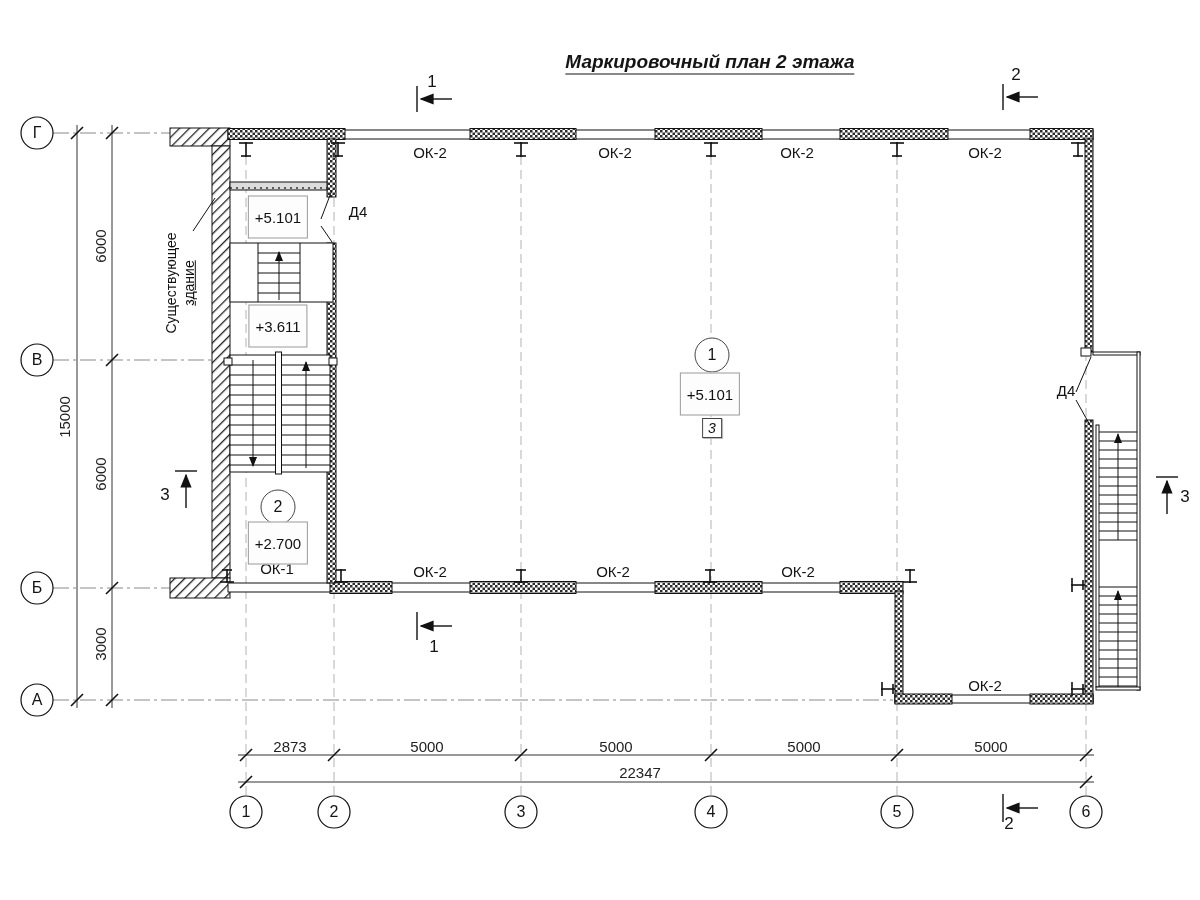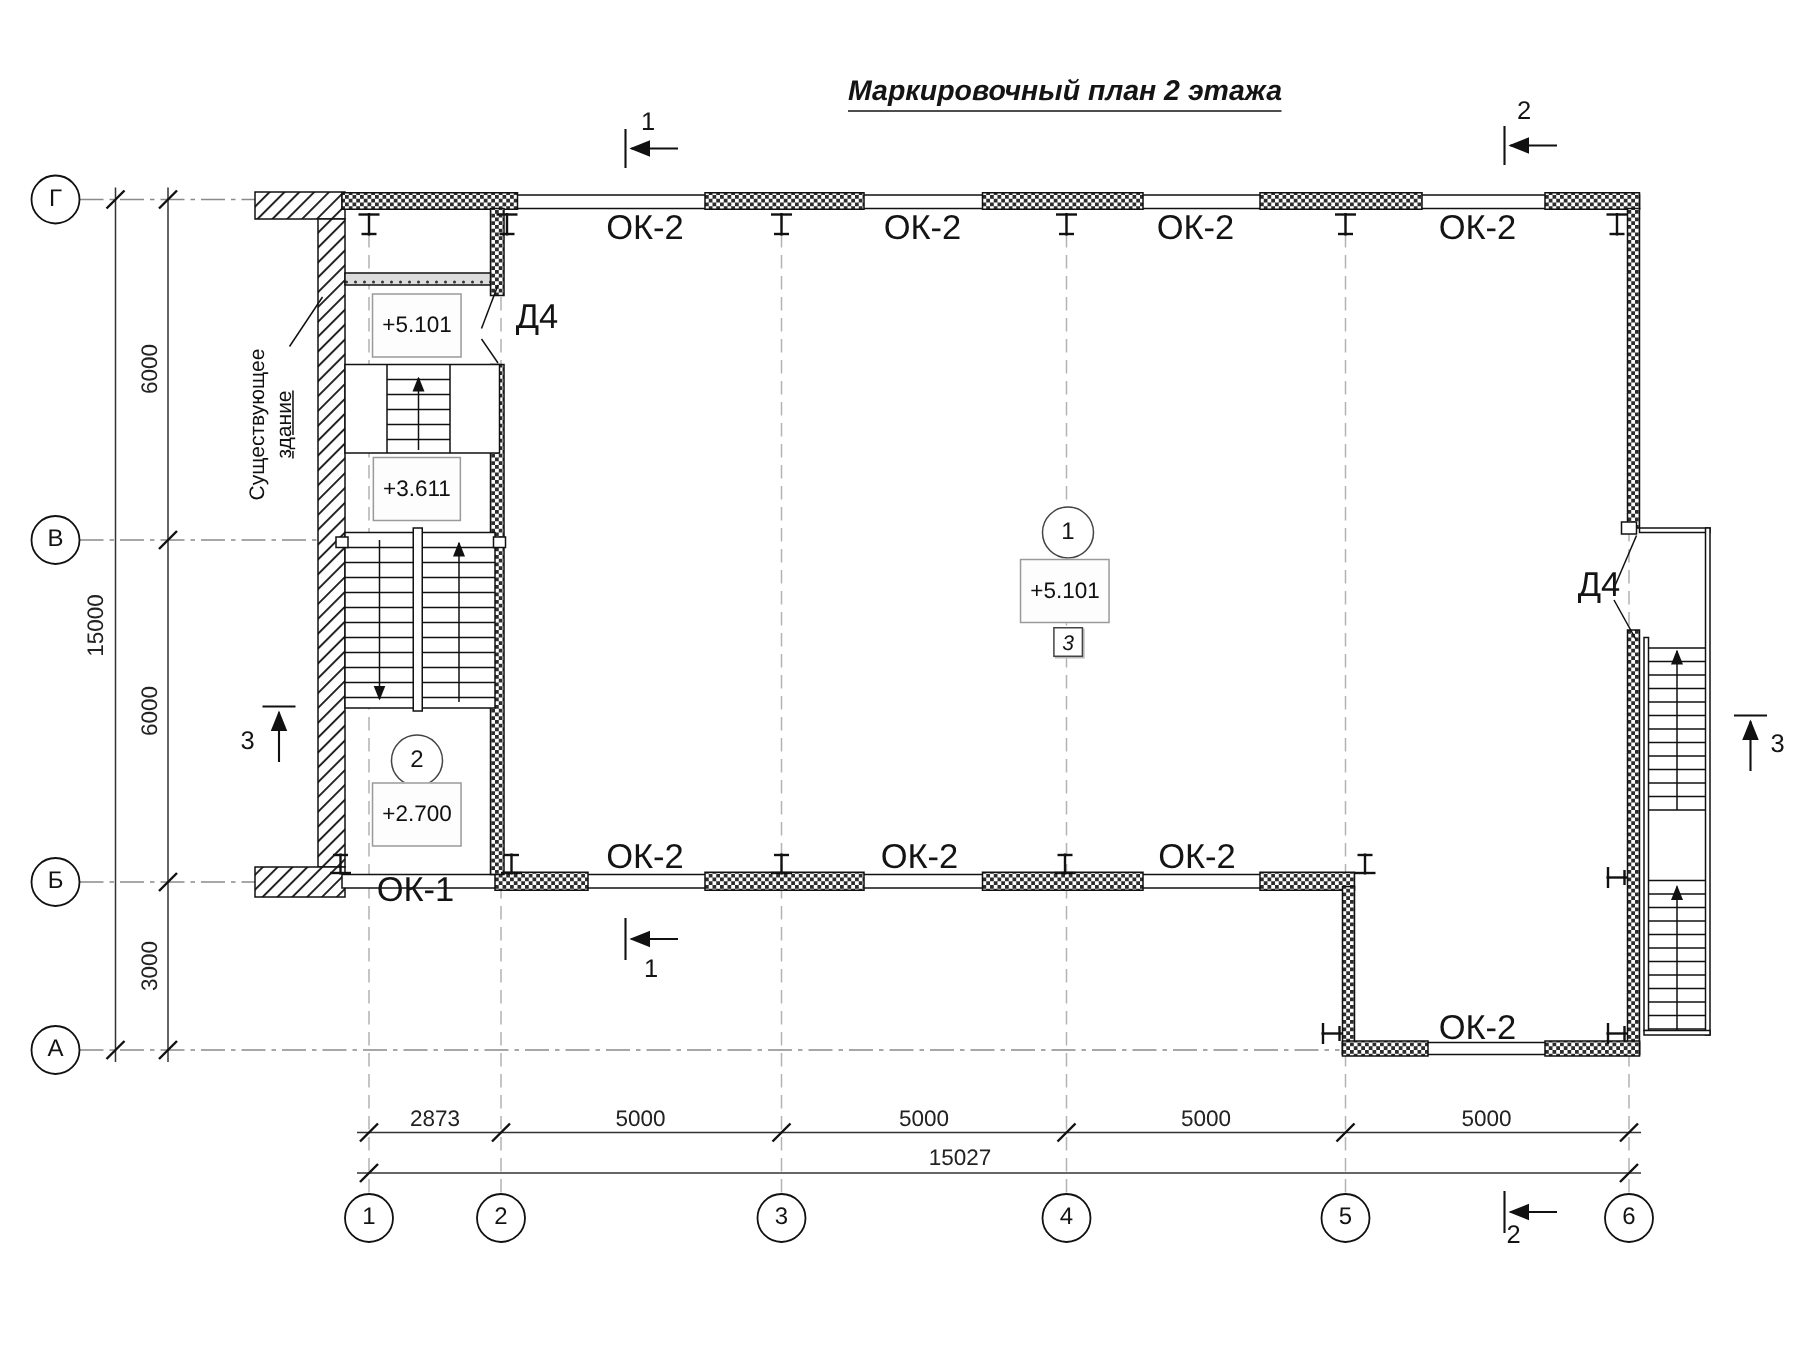--- a/index.html
+++ b/index.html
@@ -1,20 +1,20 @@
 <!DOCTYPE html>
 <html><head>
 <meta charset="utf-8">
 <style>
   html,body{margin:0;padding:0;background:#ffffff;}
   #plan{position:relative;width:1200px;height:900px;background:#ffffff;overflow:hidden;
         font-family:"Liberation Sans",sans-serif;color:#111;}
   #drawing{position:absolute;left:0;top:0;}
   .lbl{position:absolute;transform:translate(-50%,-50%);white-space:nowrap;
-       font-size:23px;color:#141414;line-height:1;}
+       font-size:15px;color:#141414;line-height:1;}
   .lbl.dim{font-size:15px;color:#222;}
   .lbl.rot{transform:translate(-50%,-50%) rotate(-90deg);}
   .lbl.sec{font-size:17px;font-weight:400;}
   .lbl.axis{font-size:16px;}
   .lbl.title{font-size:19px;font-style:italic;font-weight:700;
              border-bottom:1.5px solid #141414;padding-bottom:3px;}
   .elev{position:absolute;transform:translate(-50%,-50%);background:#fdfdfd;
         border:1px solid #9a9a9a;padding:12px 6px;font-size:15px;white-space:nowrap;}
   .refbox{position:absolute;transform:translate(-50%,-50%);background:#fff;
           border:1px solid #444;padding:1px 5px;font-size:14px;font-style:italic;
@@ -323,21 +323,21 @@
 
 <div class="lbl" style="left:430px;top:152px">ОК-2</div>
 <div class="lbl" style="left:615px;top:152px">ОК-2</div>
 <div class="lbl" style="left:797px;top:152px">ОК-2</div>
 <div class="lbl" style="left:985px;top:152px">ОК-2</div>
 
 <div class="lbl" style="left:430px;top:571px">ОК-2</div>
 <div class="lbl" style="left:613px;top:571px">ОК-2</div>
 <div class="lbl" style="left:798px;top:571px">ОК-2</div>
 <div class="lbl" style="left:985px;top:685px">ОК-2</div>
-<div class="lbl" style="left:277px;top:593px">ОК-1</div>
+<div class="lbl" style="left:277px;top:568px">ОК-1</div>
 
 <div class="lbl" style="left:358px;top:211px">Д4</div>
 <div class="lbl" style="left:1066px;top:390px">Д4</div>
 
 <div class="elev" style="left:278px;top:217px">+5.101</div>
 <div class="elev" style="left:278px;top:326px">+3.611</div>
 <div class="elev" style="left:710px;top:394px">+5.101</div>
 <div class="elev" style="left:278px;top:543px">+2.700</div>
 
 <div class="lbl" style="left:712px;top:355px;font-size:16px">1</div>
@@ -364,21 +364,21 @@
 <div class="lbl dim rot" style="left:100px;top:246px">6000</div>
 <div class="lbl dim rot" style="left:100px;top:474px">6000</div>
 <div class="lbl dim rot" style="left:100px;top:644px">3000</div>
 <div class="lbl dim rot" style="left:64px;top:417px">15000</div>
 
 <div class="lbl dim" style="left:290px;top:746px">2873</div>
 <div class="lbl dim" style="left:427px;top:746px">5000</div>
 <div class="lbl dim" style="left:616px;top:746px">5000</div>
 <div class="lbl dim" style="left:804px;top:746px">5000</div>
 <div class="lbl dim" style="left:991px;top:746px">5000</div>
-<div class="lbl dim" style="left:640px;top:772px">15027</div>
+<div class="lbl dim" style="left:640px;top:772px">22347</div>
 
 <div class="lbl sec" style="left:432px;top:81px">1</div>
 <div class="lbl sec" style="left:434px;top:646px">1</div>
 <div class="lbl sec" style="left:1016px;top:74px">2</div>
 <div class="lbl sec" style="left:1009px;top:823px">2</div>
 <div class="lbl sec" style="left:165px;top:494px">3</div>
 <div class="lbl sec" style="left:1185px;top:496px">3</div>
 
 </div>
 

